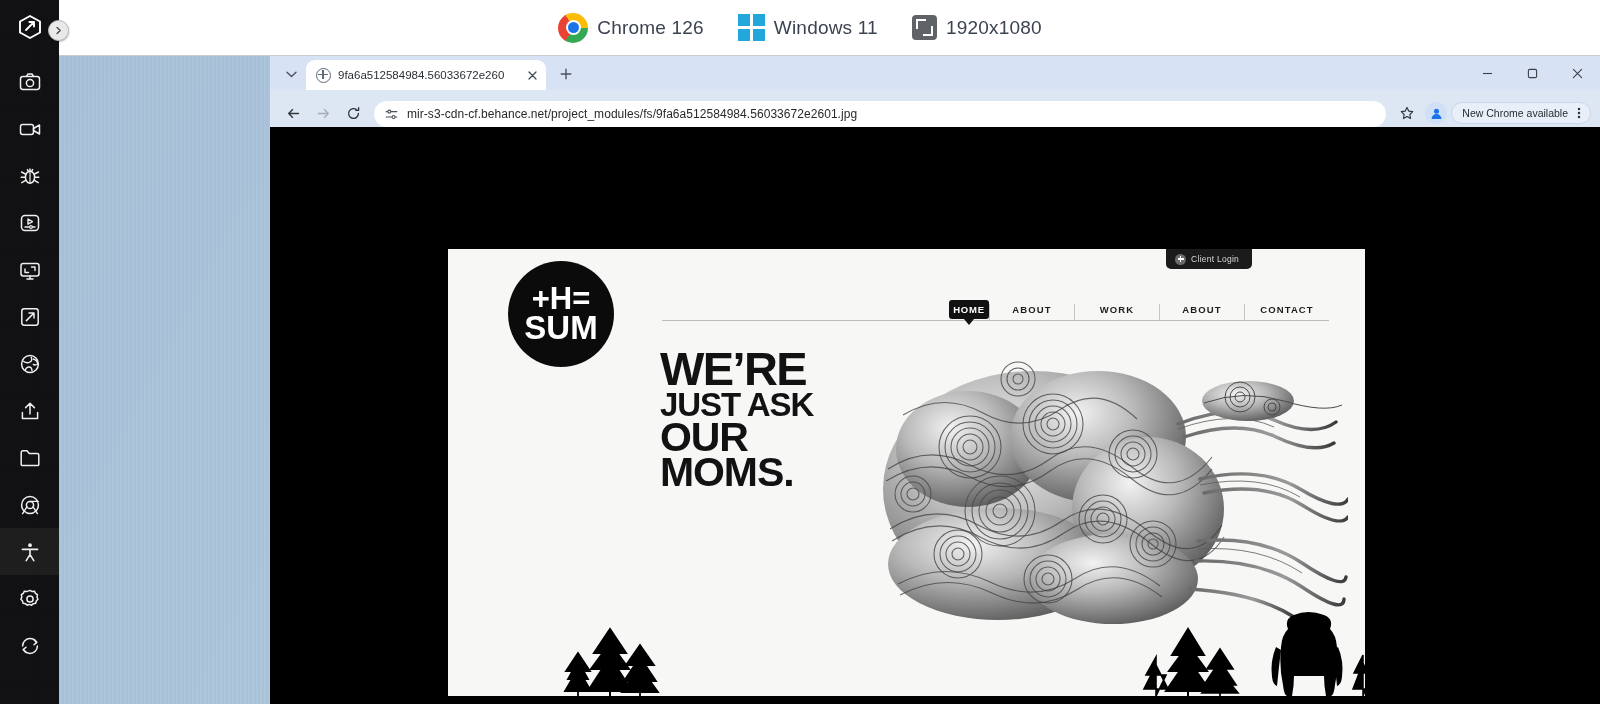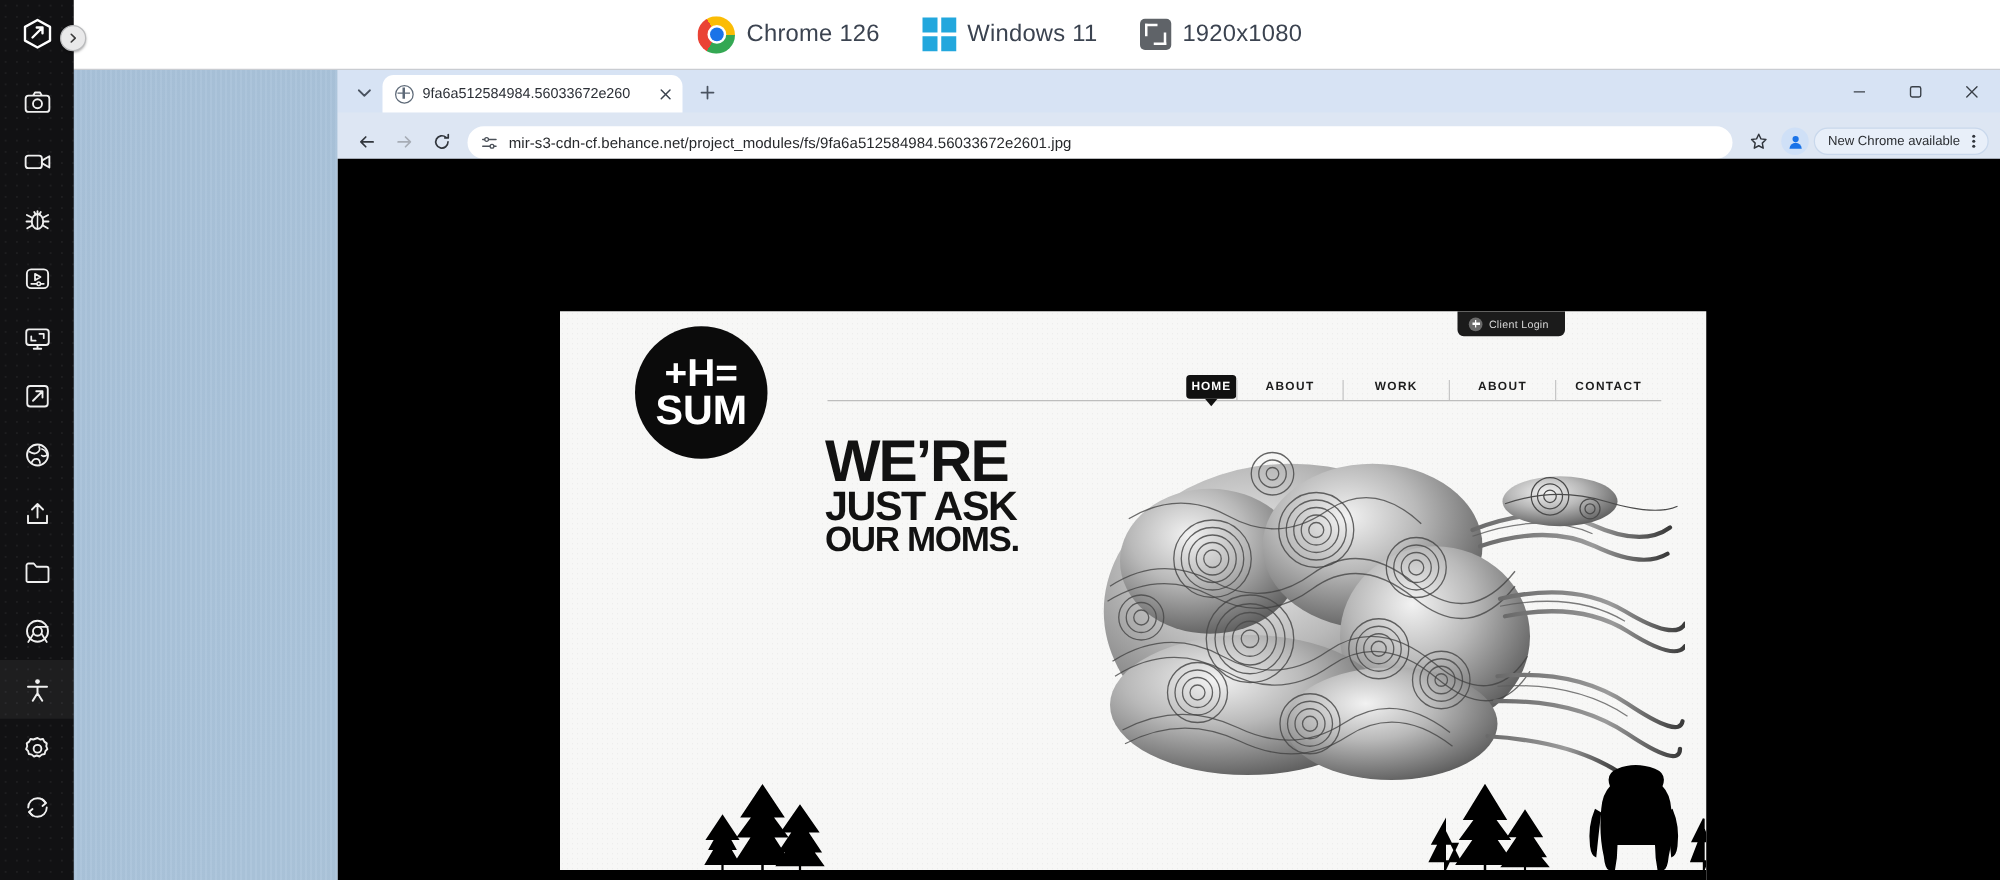--- a/index.html
+++ b/index.html
@@ -174,21 +174,21 @@
     border-top: 6px solid #111;
   }
 
   #headline {
     position: absolute; left: 212px; top: 100px; width: 200px;
     font-weight: 700; color: #121212; letter-spacing: -1.6px; line-height: .86;
   }
   #headline .h-a { font-size: 47px; display: block; }
   #headline .h-b { font-size: 47px; display: block; }
   #headline .h-c { font-size: 33px; display: block; letter-spacing: -1.1px; margin-top: 2px; }
-  #headline .h-d { font-size: 28px; display: block; letter-spacing: -1.1px; }
+  #headline .h-d { font-size: 41px; display: block; letter-spacing: -1.1px; }
 
   #subcopy {
     position: absolute; left: 213px; top: 260px; width: 185px;
     font-size: 8px; font-weight: 700; letter-spacing: .75px; line-height: 1.72; color: #3a3a3a;
   }
 
   #cloud { position: absolute; left: 400px; top: 80px; width: 500px; height: 300px; }
   #ground { position: absolute; left: 0; right: 0; bottom: 0; height: 26px; background: #000; }
   #scenery { position: absolute; left: 0; right: 0; bottom: 26px; height: 85px; }
 </style>

